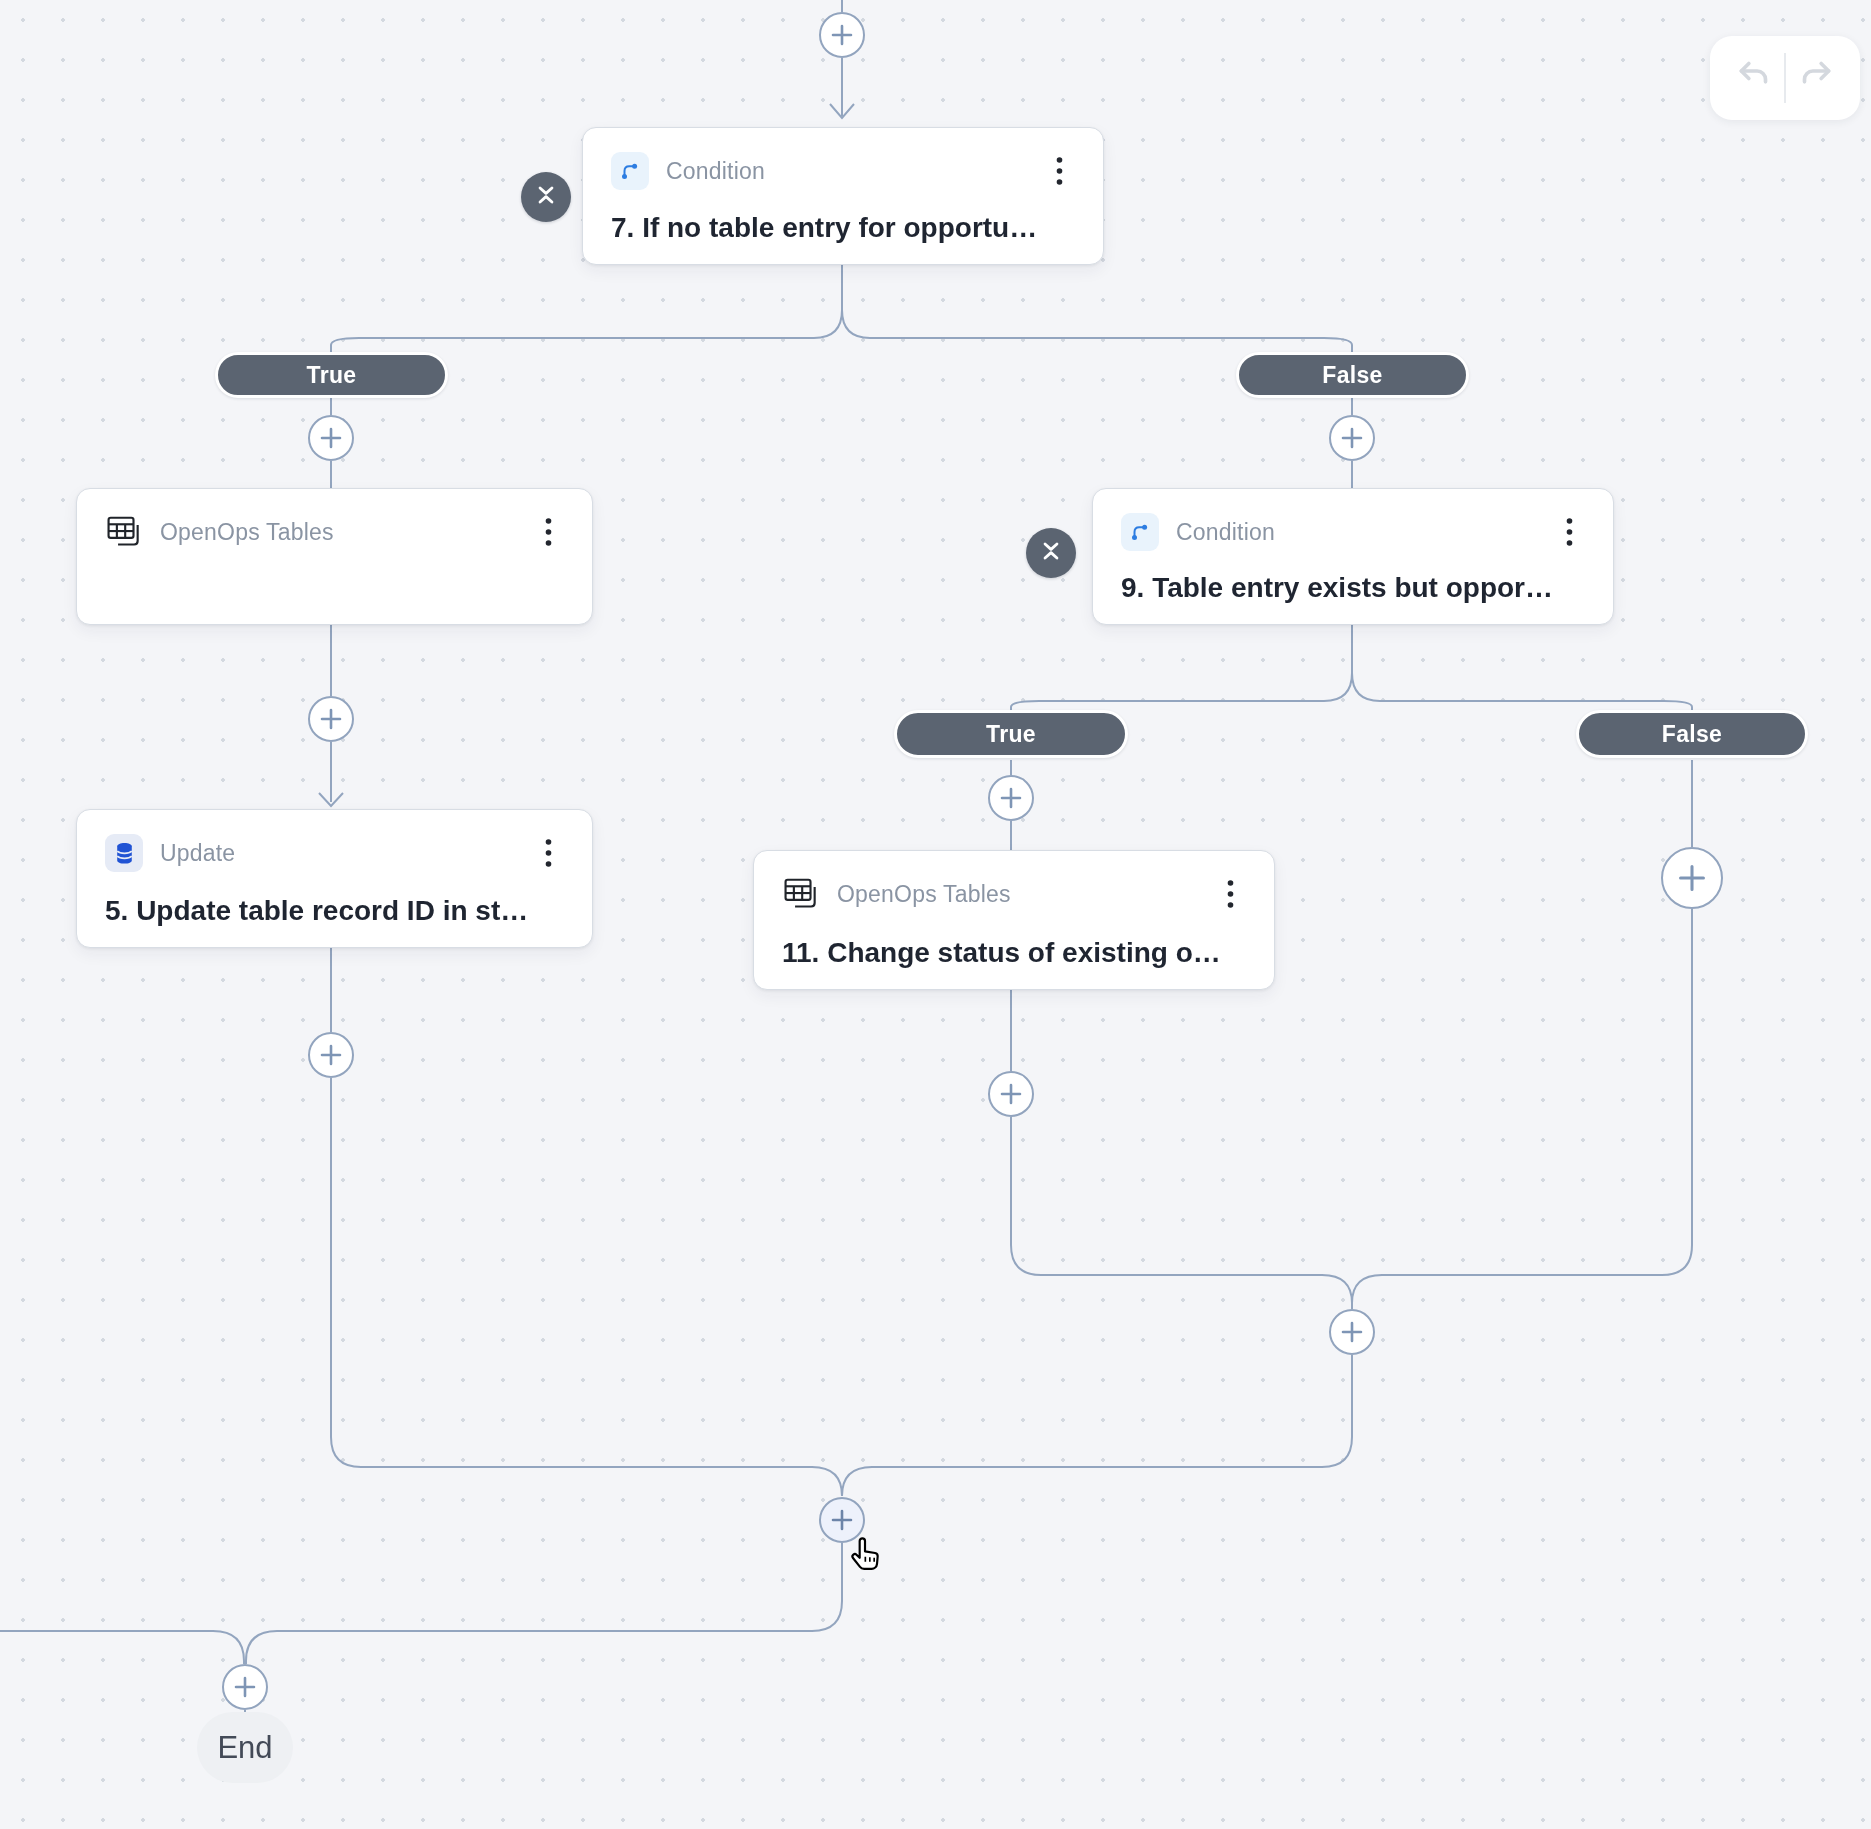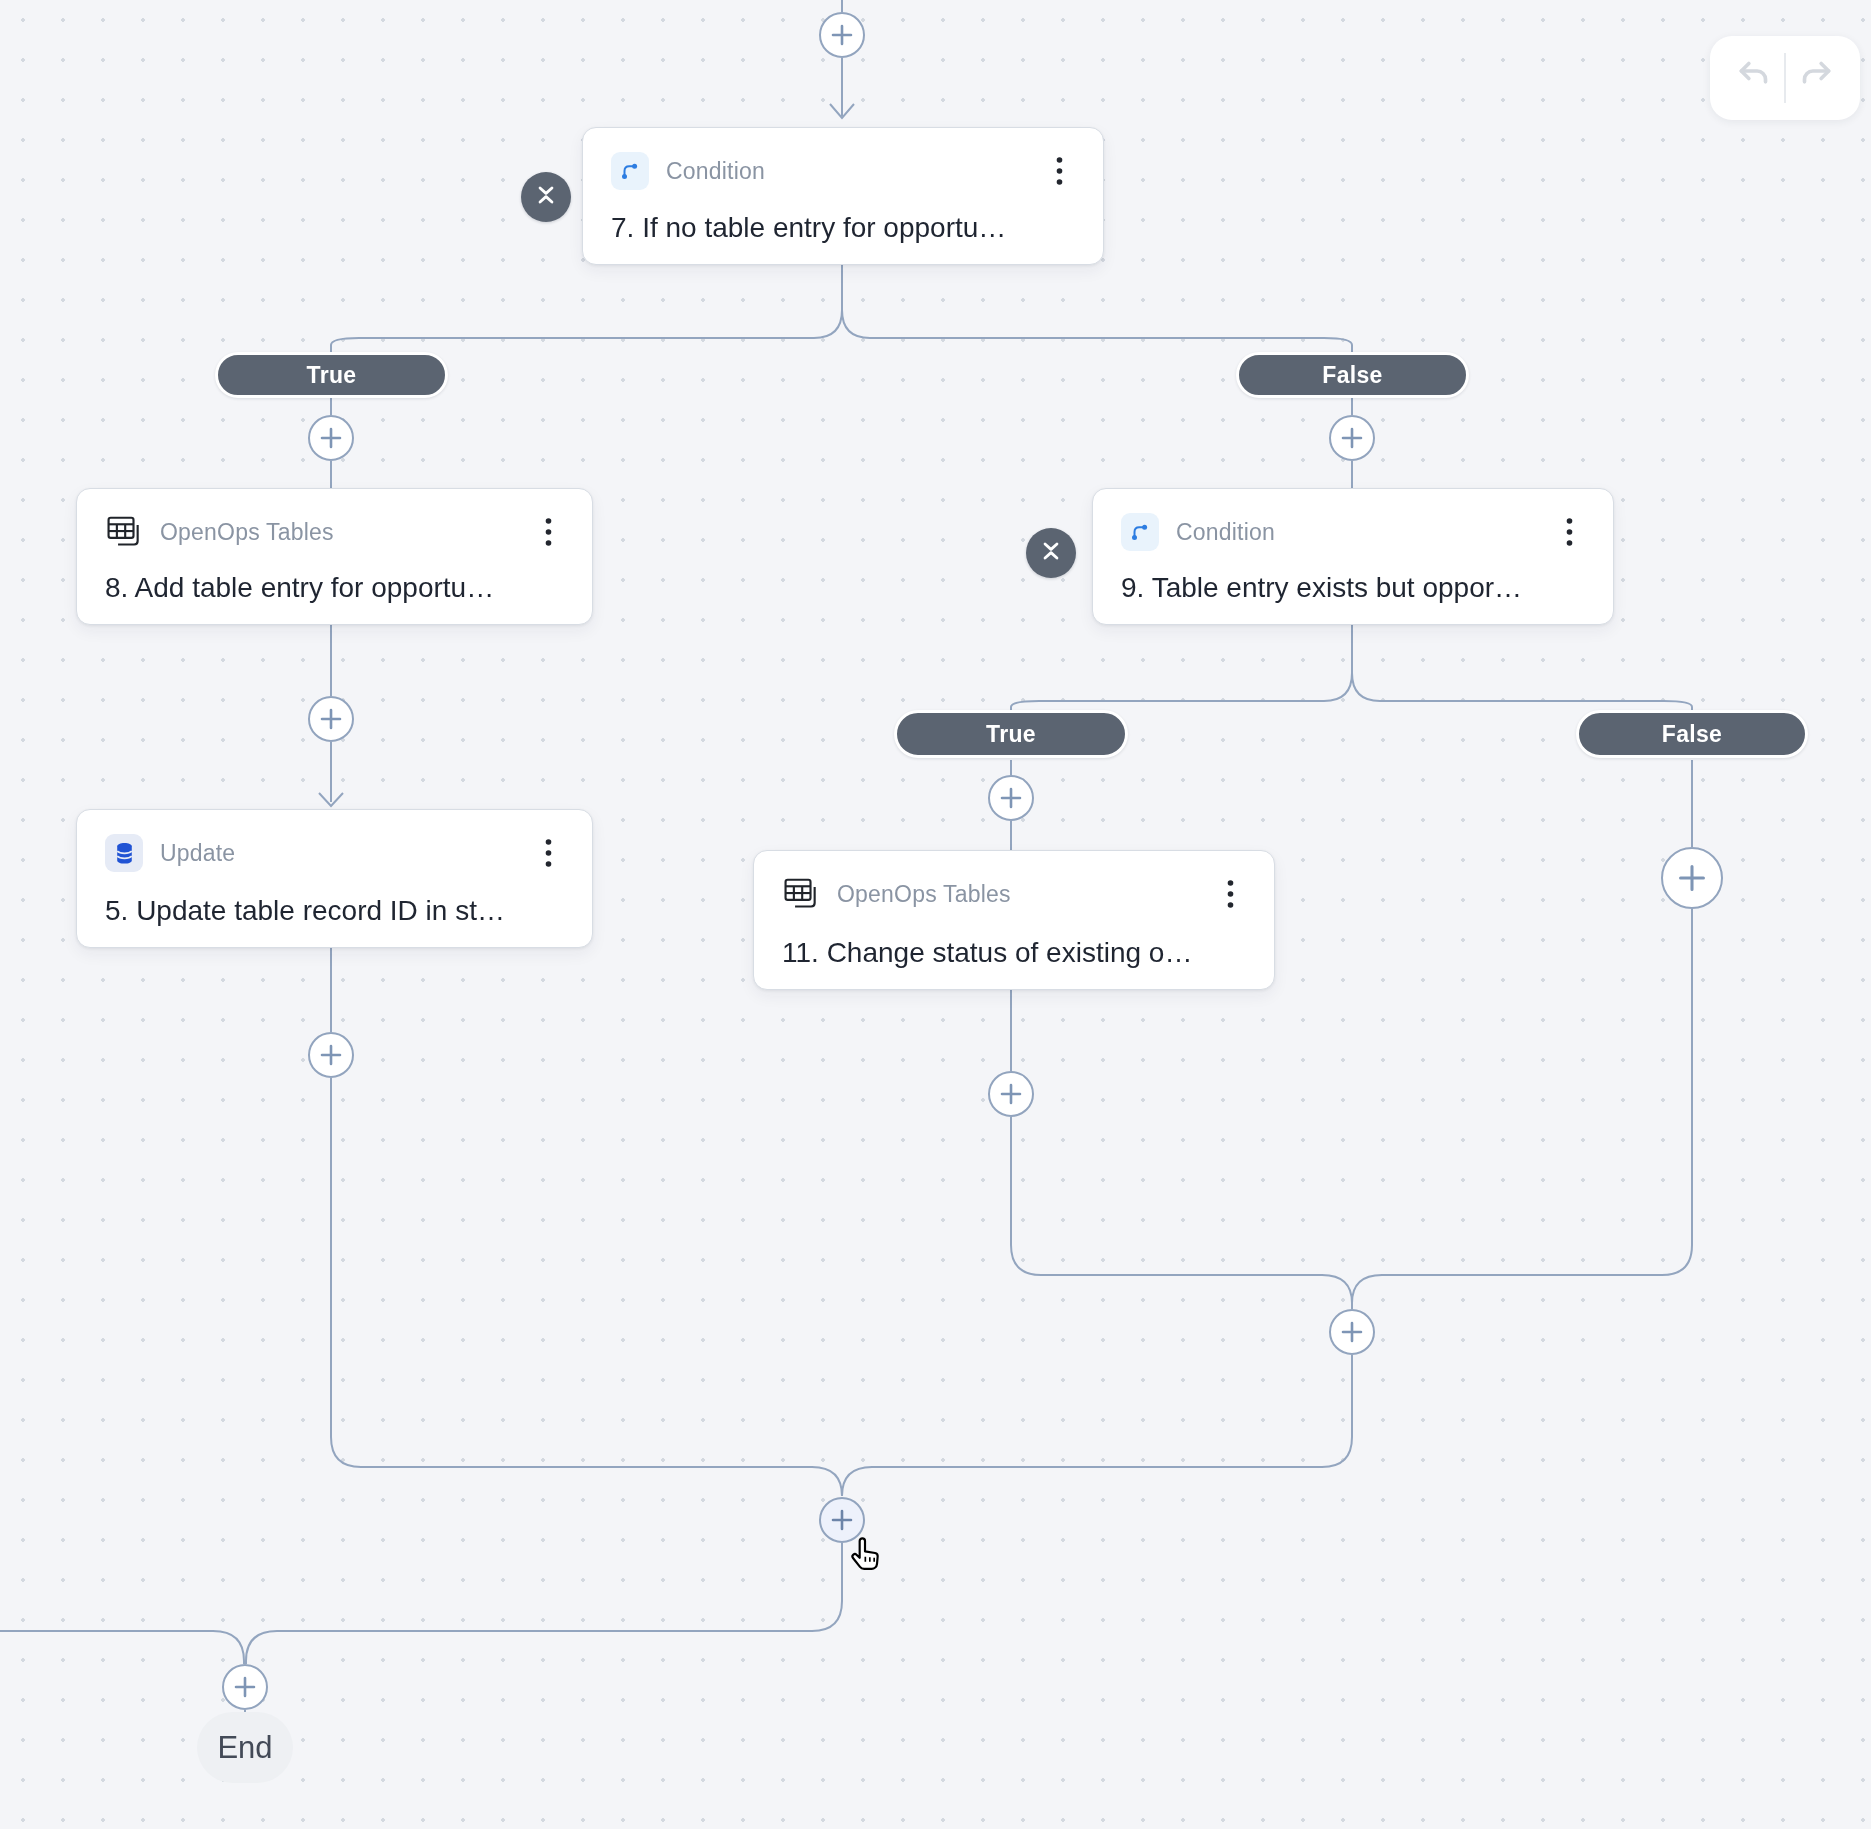--- a/index.html
+++ b/index.html
@@ -41,21 +41,21 @@
   .icon-box.plain{background:transparent;}
   .kind{font-size:23px;color:#8a94a3;letter-spacing:.2px;white-space:nowrap;}
   .dots{
     position:absolute;right:32px;top:26px;
     width:24px;height:34px;
     display:flex;align-items:center;justify-content:center;
     cursor:pointer;border-radius:6px;
   }
   .title{
     position:absolute;left:28px;bottom:20px;right:24px;
-    font-size:28px;font-weight:400;color:#1f2531;
+    font-size:28px;font-weight:700;color:#1f2531;
     white-space:nowrap;overflow:hidden;
   }
 
   .pill{
     position:absolute;z-index:2;
     background:#5b6471;
     border:3px solid #ffffff;
     border-radius:26px;
     box-sizing:border-box;
     display:flex;align-items:center;justify-content:center;
@@ -273,21 +273,20 @@
       </span>
       <span class="kind">OpenOps Tables</span>
     </div>
     <div class="dots">
       <svg width="7" height="30" viewBox="0 0 7 30">
         <circle cx="3.5" cy="4" r="2.8" fill="#22262e"></circle>
           <circle cx="3.5" cy="15" r="2.8" fill="#22262e"></circle>
           <circle cx="3.5" cy="26" r="2.8" fill="#22262e"></circle>
       </svg>
     </div>
-    <div class="title">8. Add table entry for opportu…</div>
   </div>
 
   <div class="card" style="left:76px;top:809px;width:515px;height:137px;">
     <div class="card-header">
       <span class="icon-box store">
         <svg width="21" height="25" viewBox="0 0 20 24">
           <path d="M3 5c0-1.8 3.1-3.1 7-3.1s7 1.3 7 3.1v13.6c0 1.8-3.1 3.1-7 3.1s-7-1.3-7-3.1z" fill="#2053d4"></path>
           <path d="M3 9.8c1.3 1.2 3.9 2 7 2s5.7-.8 7-2" stroke="#e6ebf6" stroke-width="1.7" fill="none"></path>
           <path d="M3 14.6c1.3 1.2 3.9 2 7 2s5.7-.8 7-2" stroke="#e6ebf6" stroke-width="1.7" fill="none"></path>
         </svg>

